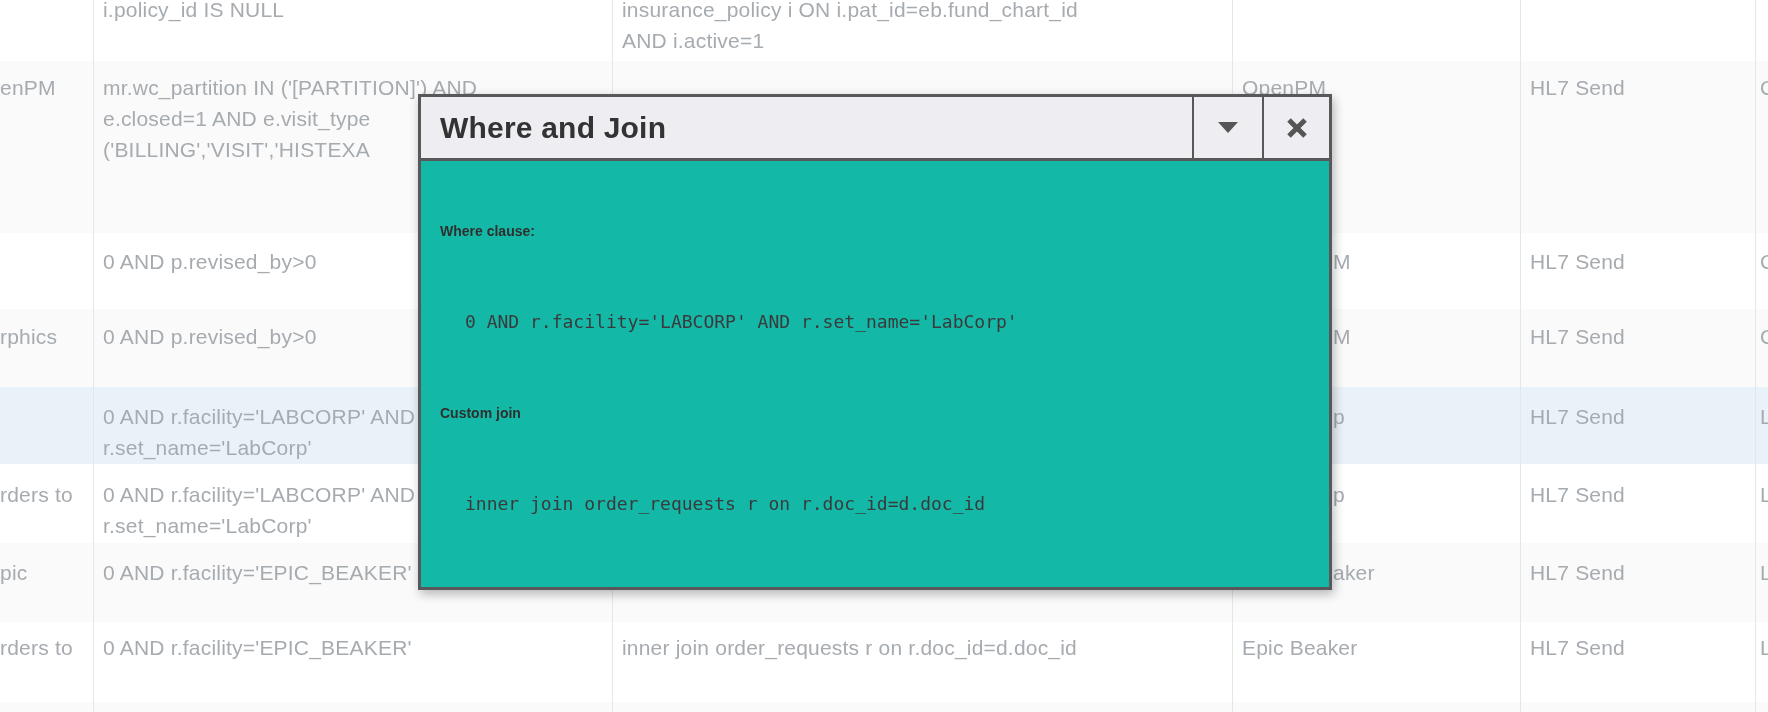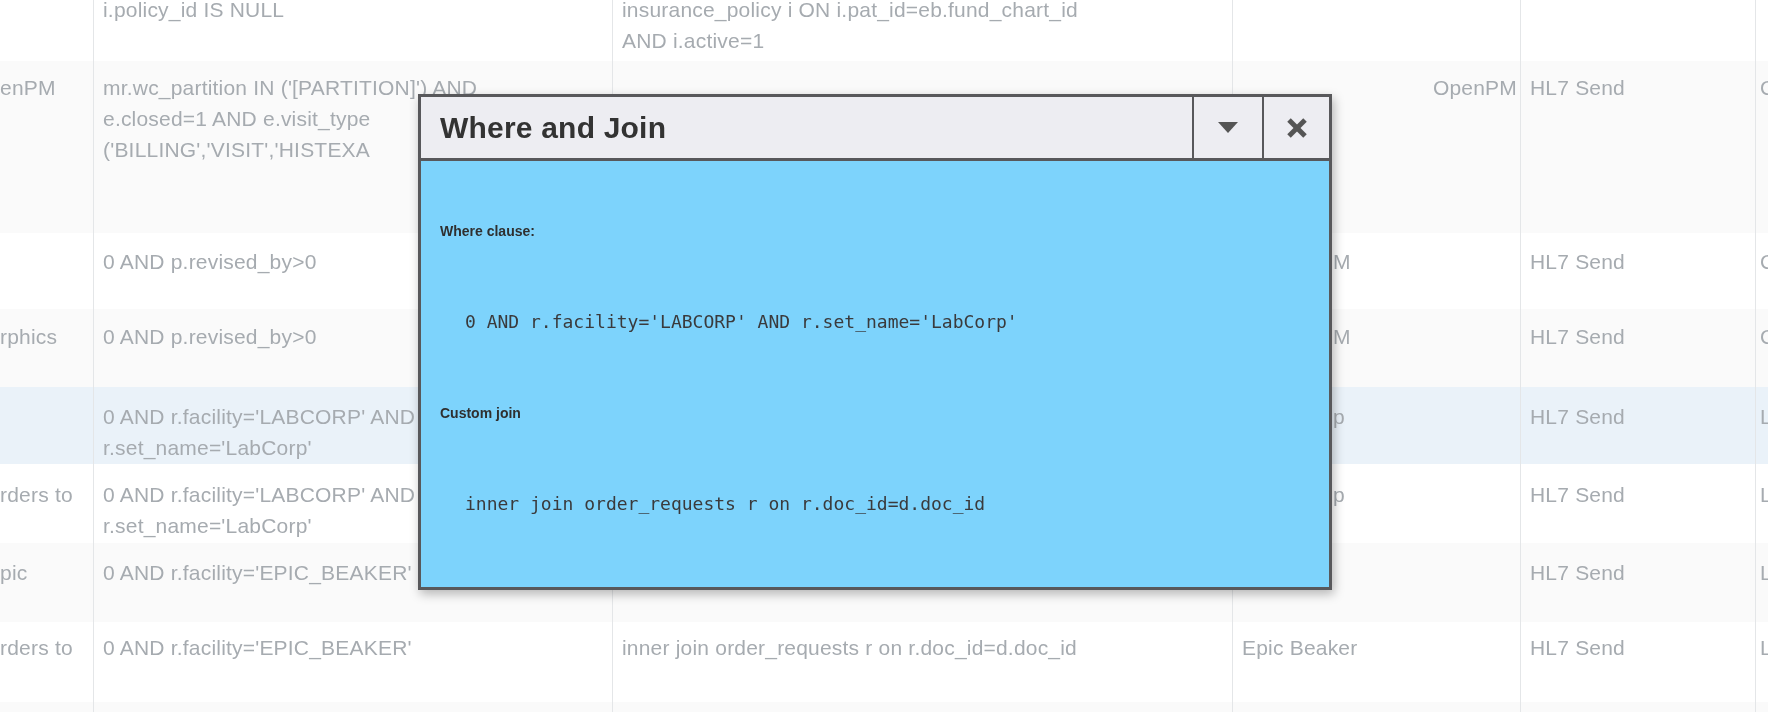--- a/index.html
+++ b/index.html
@@ -21,21 +21,21 @@
   .col-b{left:103px;width:508px;}
   .col-c{left:622px;width:605px;}
   .col-d{left:1242px;width:275px;}
   .col-d-frag{left:1333px;width:184px;}
   .col-e{left:1530px;width:222px;}
   .col-f{left:1760px;width:30px;}
   .vline{position:absolute;top:0;height:712px;width:1px;background:#e4e6e8;z-index:2;}
   
   #modal{
     position:absolute;left:418px;top:94px;width:914px;height:496px;
-    box-sizing:border-box;background:#7dd3fc;border:3px solid #58585b;
+    box-sizing:border-box;background:#14b8a6;border:3px solid #58585b;
     box-shadow:2px 4px 10px rgba(0,0,0,.28);z-index:10;
   }
   .m-header{
     position:relative;height:61px;background:#ededf2;
     border-bottom:3px solid #58585b;
   }
   .m-title{
     position:absolute;left:19px;top:50%;transform:translateY(-50%);
     font-size:30px;font-weight:bold;color:#333333;letter-spacing:.2px;
   }
@@ -65,21 +65,21 @@
 <body>
 
 <div id="table-rows">
     <div class="row white" style="height: 61px;">
       <div class="cell col-b" style="top: -6px;"><div>i.policy_id IS NULL</div></div>
       <div class="cell col-c" style="top: -6px;"><div>insurance_policy i ON i.pat_id=eb.fund_chart_id</div><div>AND i.active=1</div></div>
     </div>
     <div class="row alt" style="height: 172px;">
       <div class="cell col-a" style="top: 11px;"><div>enPM</div></div>
       <div class="cell col-b" style="top: 11px;"><div>mr.wc_partition IN ('[PARTITION]') AND</div><div>e.closed=1 AND e.visit_type</div><div>('BILLING','VISIT','HISTEXA</div></div>
-      <div class="cell col-d" style="top: 11px; text-align: right;"><div>OpenPM</div></div>
+      <div class="cell col-d" style="top: 11px;"><div>OpenPM</div></div>
       <div class="cell col-e" style="top: 11px;"><div>HL7 Send</div></div>
       <div class="cell col-f" style="top: 11px;"><div>O</div></div>
     </div>
     <div class="row white" style="height: 76px;">
       <div class="cell col-b" style="top: 13px;"><div>0 AND p.revised_by&gt;0</div></div>
       <div class="cell col-d-frag" style="top: 13px;"><div>M</div></div>
       <div class="cell col-e" style="top: 13px;"><div>HL7 Send</div></div>
       <div class="cell col-f" style="top: 13px;"><div>O</div></div>
     </div>
     <div class="row alt" style="height: 78px;">
@@ -98,20 +98,21 @@
     <div class="row white" style="height: 79px;">
       <div class="cell col-a" style="top: 15px;"><div>rders to</div></div>
       <div class="cell col-b" style="top: 15px;"><div>0 AND r.facility='LABCORP' AND</div><div>r.set_name='LabCorp'</div></div>
       <div class="cell col-d-frag" style="top: 15px;"><div>p</div></div>
       <div class="cell col-e" style="top: 15px;"><div>HL7 Send</div></div>
       <div class="cell col-f" style="top: 15px;"><div>L</div></div>
     </div>
     <div class="row alt" style="height: 79px;">
       <div class="cell col-a" style="top: 14px;"><div>pic</div></div>
       <div class="cell col-b" style="top: 14px;"><div>0 AND r.facility='EPIC_BEAKER'</div></div>
+      <div class="cell col-d-frag" style="top: 14px;"><div>aker</div></div>
       <div class="cell col-e" style="top: 14px;"><div>HL7 Send</div></div>
       <div class="cell col-f" style="top: 14px;"><div>L</div></div>
     </div>
     <div class="row white" style="height: 80px;">
       <div class="cell col-a" style="top: 10px;"><div>rders to</div></div>
       <div class="cell col-b" style="top: 10px;"><div>0 AND r.facility='EPIC_BEAKER'</div></div>
       <div class="cell col-c" style="top: 10px;"><div>inner join order_requests r on r.doc_id=d.doc_id</div></div>
       <div class="cell col-d" style="top: 10px;"><div>Epic Beaker</div></div>
       <div class="cell col-e" style="top: 10px;"><div>HL7 Send</div></div>
       <div class="cell col-f" style="top: 10px;"><div>L</div></div>

